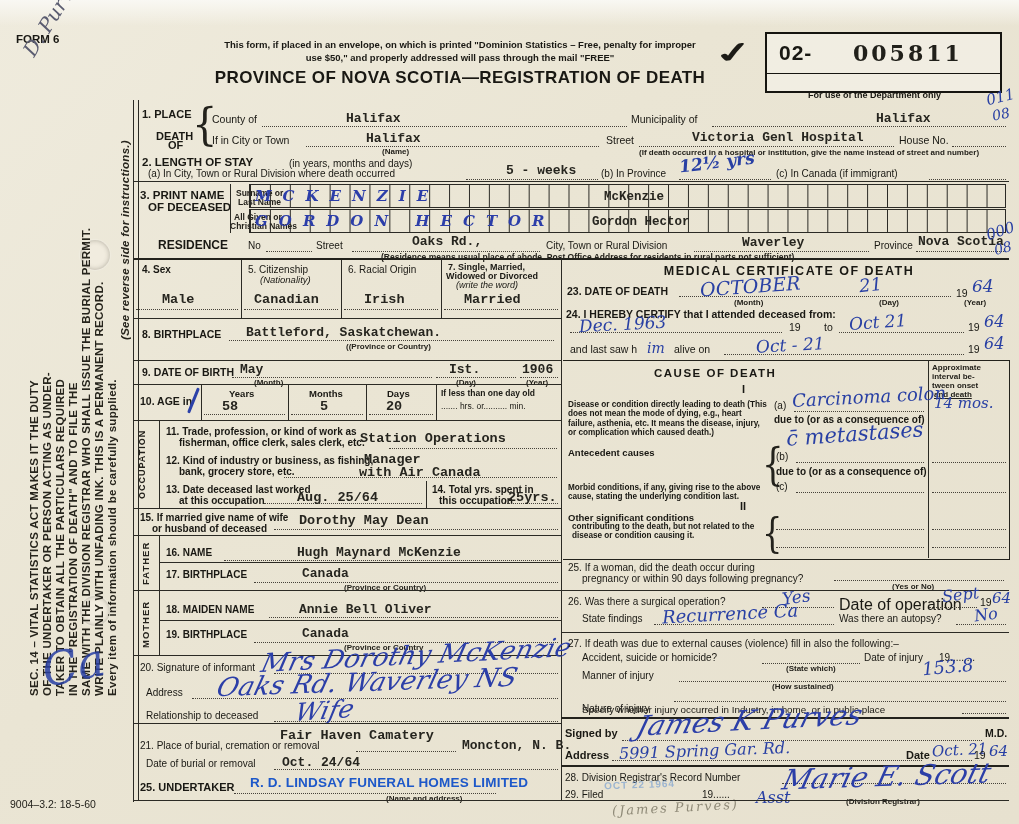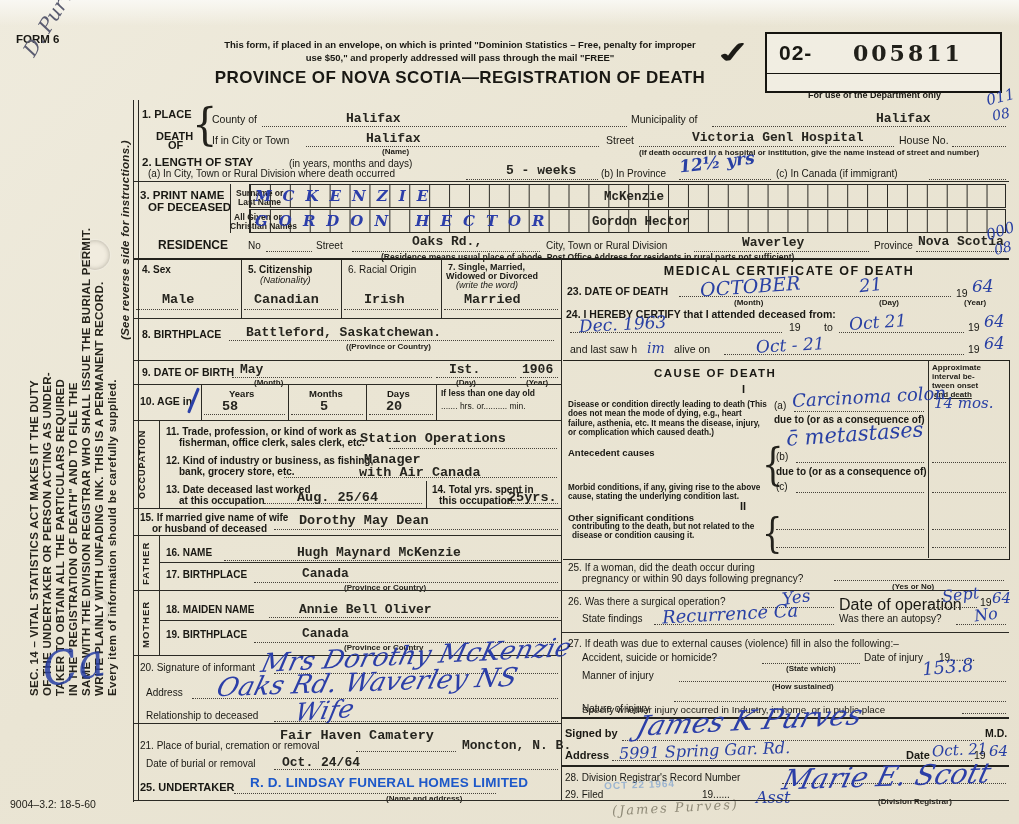--- a/index.html
+++ b/index.html
@@ -149,21 +149,21 @@
   <div class="abs hw" style="left:860px;top:140px;font-size:14px;transform:rotate(-14deg);">08</div>
 
   <div class="abs hl2" style="left:0;top:158px;width:875px;"></div>
 
   <div class="abs vl" style="left:427px;top:158px;height:542px;border-left-width:1.5px;"></div>
 
   <div class="abs vl" style="left:107px;top:160px;height:58px;"></div>
   <div class="abs vl" style="left:207px;top:160px;height:58px;"></div>
   <div class="abs vl" style="left:307px;top:160px;height:58px;"></div>
   <div class="abs lbl" style="left:8px;top:164px;font-size:10px;">4. Sex</div>
-  <div class="abs lbl" style="left:114px;top:164px;font-size:10px;font-weight:bold;">5. Citizenship</div>
+  <div class="abs lbl" style="left:114px;top:164px;font-size:10px;font-weight:normal;">5. Citizenship</div>
   <div class="abs lbl rg" style="left:126px;top:174px;font-size:9.5px;font-style:italic;">(Nationality)</div>
   <div class="abs lbl rg" style="left:214px;top:164px;font-size:10px;">6. Racial Origin</div>
   <div class="abs lbl" style="left:314px;top:162px;font-size:9px;">7. Single, Married,</div>
   <div class="abs lbl" style="left:312px;top:171px;font-size:9px;">Widowed or Divorced</div>
   <div class="abs lbl rg" style="left:322px;top:180px;font-size:9px;font-style:italic;">(write the word)</div>
   <div class="abs tw" style="left:28px;top:192px;font-size:13.5px;">Male</div>
   <div class="abs tw" style="left:120px;top:192px;font-size:13.5px;">Canadian</div>
   <div class="abs tw" style="left:230px;top:192px;font-size:13.5px;">Irish</div>
   <div class="abs tw" style="left:330px;top:192px;font-size:13.5px;">Married</div>
   <div class="abs dl" style="left:2px;top:208px;width:102px;"></div>
@@ -405,17 +405,17 @@
   <div class="abs hl2" style="left:427px;top:665px;width:448px;"></div>
 
   <div class="abs lbl rg" style="left:431px;top:672px;font-size:10px;">28. Division Registrar's Record Number</div>
   <div class="abs dl" style="left:648px;top:682px;width:224px;"></div>
   <div class="abs lbl rg" style="left:431px;top:689px;font-size:10px;">29. Filed</div>
   <div class="abs dl" style="left:478px;top:699px;width:84px;"></div>
   <div class="abs lbl rg" style="left:568px;top:689px;font-size:10px;">19......</div>
   <div class="abs" style="left:470px;top:679px;font-family:'Liberation Sans',sans-serif;font-weight:bold;font-size:10px;letter-spacing:1px;color:rgba(80,135,210,.5);transform:rotate(-2deg);">OCT 22 1964</div>
   <div class="abs scr" style="left:650px;top:660px;font-size:28px;transform:skewX(-16deg) rotate(-2deg);">Marie E. Scott</div>
   <div class="abs hw" style="left:622px;top:688px;font-size:16px;">Asst</div>
-  <div class="abs cap" style="left:712px;top:697px;margin-left:32px;">(Division Registrar)</div>
+  <div class="abs cap" style="left:712px;top:697px;">(Division Registrar)</div>
   <div class="abs" style="left:478px;top:700px;font-family:'DejaVu Serif',serif;font-style:italic;font-size:13px;letter-spacing:2px;color:#8f8a78;transform:rotate(-3deg);">(James Purves)</div>
 
   <div class="abs hl" style="left:0;top:700px;width:875px;"></div>
 </div>
 
 </body></html>

